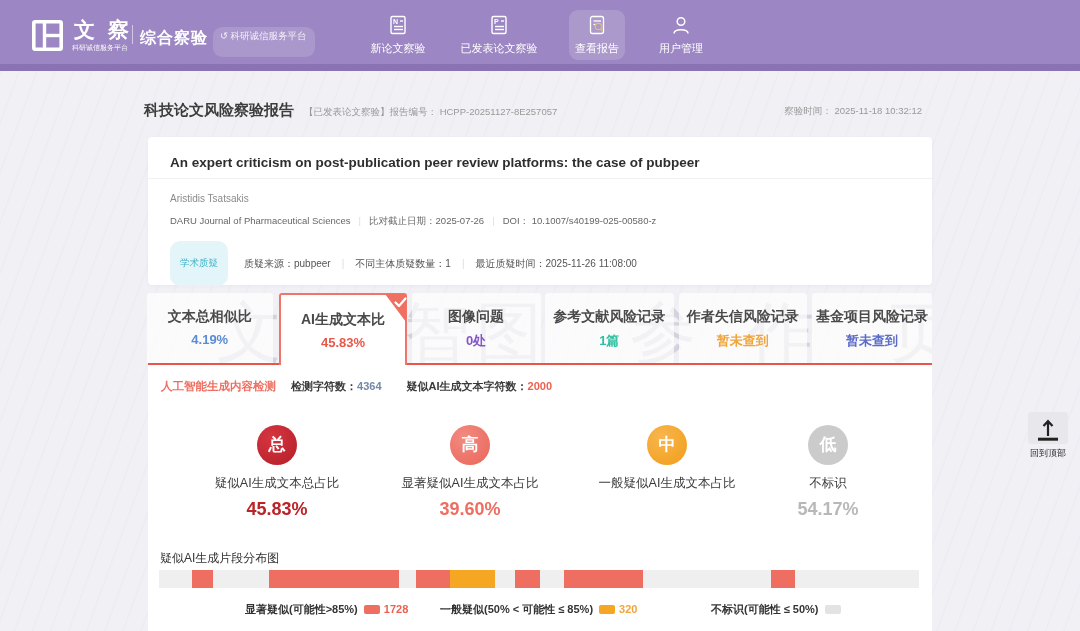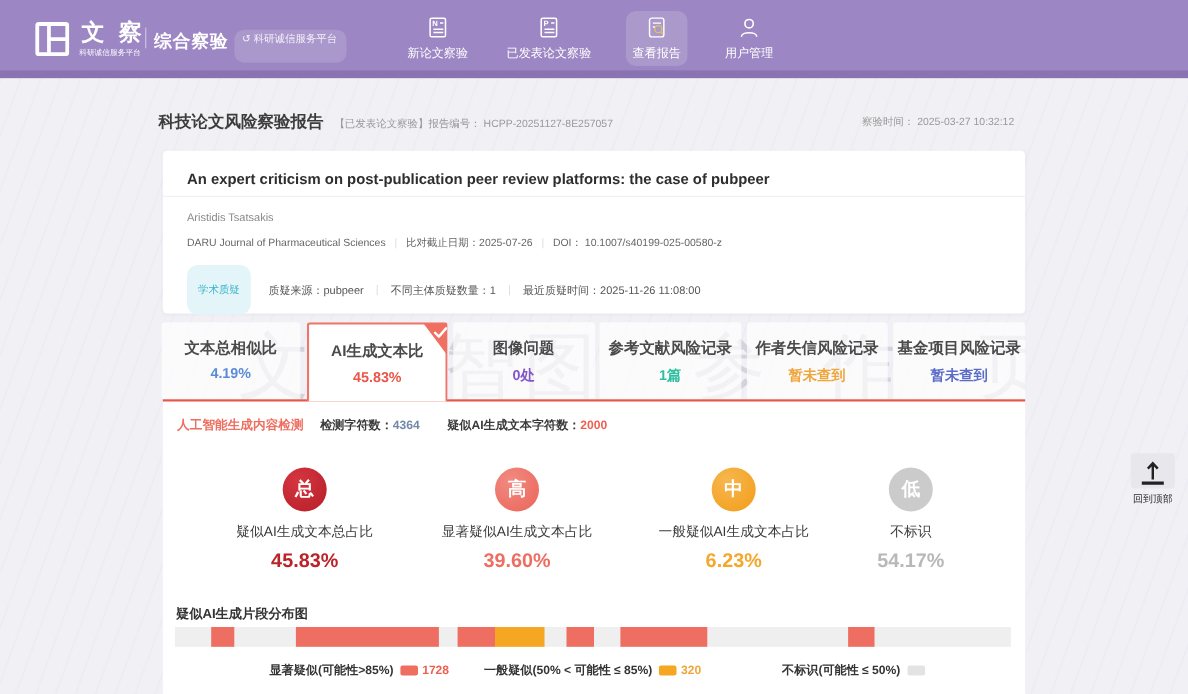--- a/index.html
+++ b/index.html
@@ -59,21 +59,21 @@
     border-top:28px solid #ef6f60; border-left:21px solid transparent; }
   
   .airow { position:absolute; left:161px; top:379px; width:760px; z-index:6; font-size:11px; }
   .aihead { color:#ee6e60; font-weight:bold; font-size:11.5px; letter-spacing:0px; }
   .stat { position:absolute; top:425px; z-index:6; text-align:center; }
   .stat .circ { width:40px; height:40px; border-radius:50%; margin:0 auto; color:#fff; font-size:17px; font-weight:bold;
     line-height:40px; text-align:center; }
   .stat .slbl { font-size:12.5px; color:#3a3a3a; margin-top:10px; white-space:nowrap; }
   .stat .sval { font-size:18px; font-weight:bold; margin-top:7px; }
   
-  .dhead { position:absolute; left:160px; top:550px; z-index:6; font-size:12px; font-weight:bold; color:#333; }
+  .dhead { position:absolute; left:160px; top:550px; z-index:6; font-size:12px; font-weight:normal; color:#333; }
   .dbar { position:absolute; left:159px; top:570px; width:760px; height:18px; background:#efefef; z-index:6; }
   .seg { position:absolute; top:0; height:18px; }
   .legend { position:absolute; top:602px; z-index:6; font-size:11px; font-weight:bold; color:#333; }
   .sw { display:inline-block; width:16px; height:9px; border-radius:2px; vertical-align:middle; margin:0 4px 2px 6px; }
   
   .btop { position:absolute; left:1028px; top:412px; width:40px; z-index:6; text-align:center; color:#2d2d2d; }
   .btop .box { width:40px; height:32px; background:#e8e7eb; border-radius:3px; }
   .btop .txt { font-size:9px; margin-top:3px; white-space:nowrap; }
 </style>
 </head>
@@ -129,21 +129,21 @@
     <svg width="22" height="22" viewBox="0 0 22 22" fill="none" stroke="#fff" stroke-width="1.5">
       <circle cx="11" cy="7.5" r="3.8"></circle>
       <path d="M4 19.5 C4 14.5 18 14.5 18 19.5"></path>
     </svg>
     <span class="lbl">用户管理</span>
   </div>
 </header>
 
 <div class="trow">
   <span class="tmain">科技论文风险察验报告</span><span class="ttag">【已发表论文察验】</span><span class="tno">报告编号：  HCPP-20251127-8E257057</span>
-  <span class="ttime">察验时间：  2025-03-27 10:32:12</span>
+  <span class="ttime">察验时间：  2025-11-18 10:32:12</span>
 </div>
 
 <div class="card1">
   <div class="pt">An expert criticism on post-publication peer review platforms: the case of pubpeer</div>
   <div class="sep"></div>
   <div class="auth">Aristidis Tsatsakis</div>
   <div class="jrow">DARU Journal of Pharmaceutical Sciences<span class="d">|</span>比对截止日期：2025-07-26<span class="d">|</span>DOI：  10.1007/s40199-025-00580-z</div>
   <div class="qrow"><span class="tagq">学术质疑</span> 质疑来源：pubpeer<span class="d">|</span>不同主体质疑数量：1<span class="d">|</span>最近质疑时间：2025-11-26 11:08:00</div>
 </div>
 
@@ -199,21 +199,20 @@
   <div class="sval" style="color:#bb2328;">45.83%</div>
 </div>
 <div class="stat" style="left:390px; width:160px;">
   <div class="circ" style="background:radial-gradient(circle at 35% 30%, #f28a80, #ea655a);">高</div>
   <div class="slbl">显著疑似AI生成文本占比</div>
   <div class="sval" style="color:#ee6e62;">39.60%</div>
 </div>
 <div class="stat" style="left:587px; width:160px;">
   <div class="circ" style="background:radial-gradient(circle at 35% 30%, #f7b64e, #f29d18);">中</div>
   <div class="slbl">一般疑似AI生成文本占比</div>
-  <div class="sval" style="color:#f5a62c;">6.23%</div>
 </div>
 <div class="stat" style="left:748px; width:160px;">
   <div class="circ" style="background:#cbcbcb;">低</div>
   <div class="slbl">不标识</div>
   <div class="sval" style="color:#b8b8b8;">54.17%</div>
 </div>
 
 <div class="dhead">疑似AI生成片段分布图</div>
 <div class="dbar">
   <div class="seg" style="left:32.5px; width:21.5px; background:#ee6f62;"></div>

